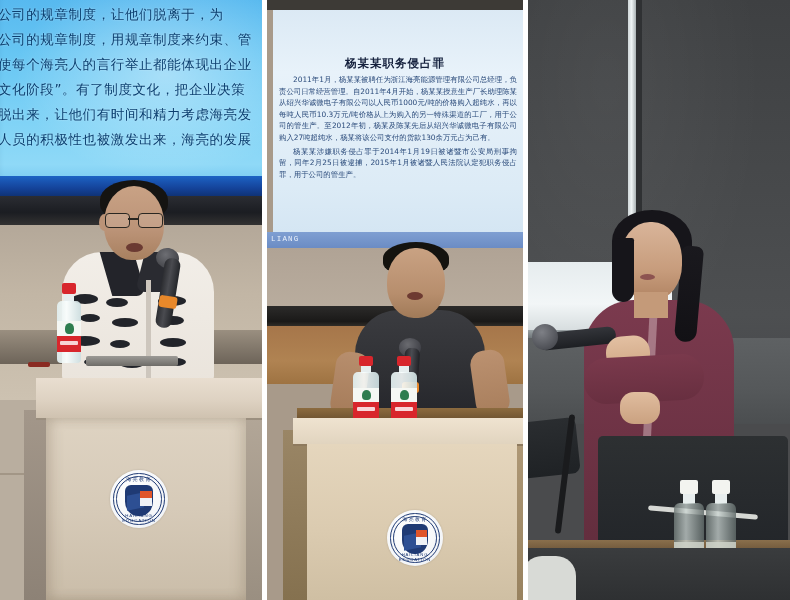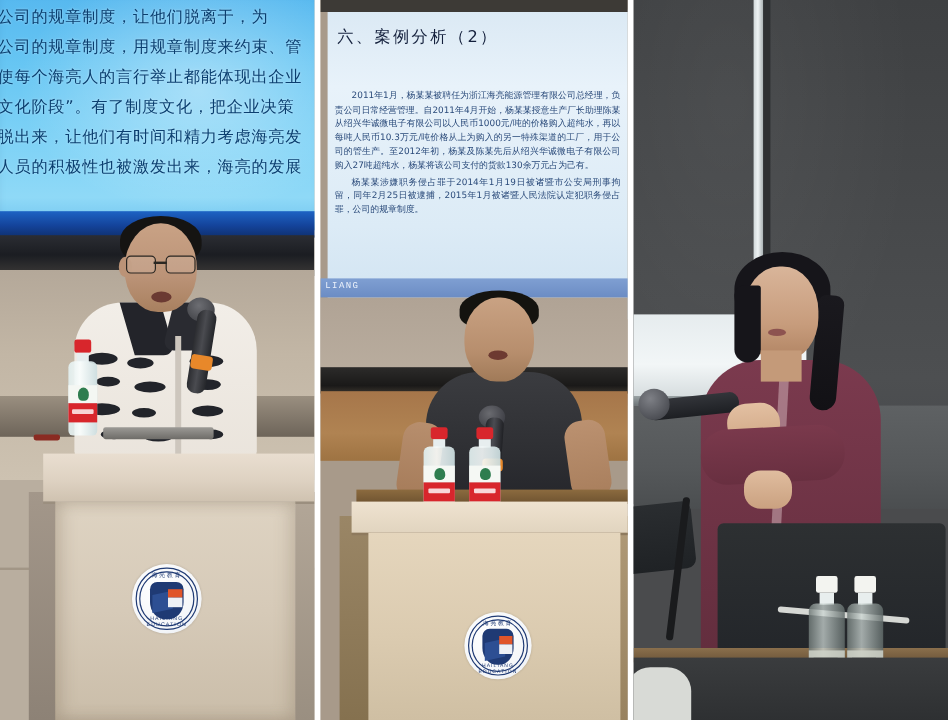--- a/index.html
+++ b/index.html
@@ -504,24 +504,24 @@
       <div class="txt-bot">HAILIANG EDUCATION</div>
     </div>
   </div>
 
   <div class="gap"></div>
 
   <div class="panel p2">
     <div class="screen-frame"></div>
     <div class="screen-top"></div>
 
-    <div class="s-head">六、案例分析（2）</div>
+    <div class="s-sub">杨某某职务侵占罪</div>
     <div class="s-body">
       <p>2011年1月，杨某某被聘任为浙江海亮能源管理有限公司总经理，负责公司日常经营管理。自2011年4月开始，杨某某授意生产厂长助理陈某从绍兴华诚微电子有限公司以人民币1000元/吨的价格购入超纯水，再以每吨人民币10.3万元/吨价格从上为购入的另一特殊渠道的工厂，用于公司的管生产。至2012年初，杨某及陈某先后从绍兴华诚微电子有限公司购入27吨超纯水，杨某将该公司支付的货款130余万元占为己有。</p>
-      <p>杨某某涉嫌职务侵占罪于2014年1月19日被诸暨市公安局刑事拘留，同年2月25日被逮捕，2015年1月被诸暨人民法院认定犯职务侵占罪，公司的规章制度。</p>
+      <p>杨某某涉嫌职务侵占罪于2014年1月19日被诸暨市公安局刑事拘留，同年2月25日被逮捕，2015年1月被诸暨人民法院认定犯职务侵占罪，用于公司的管生产。</p>
     </div>
     <div class="watermark">
       <span>LIANG</span>
     </div>
 
     <div class="wall"></div>
     <div class="darkband"></div>
     <div class="wall2"></div>
 
     <div class="torso"></div>

